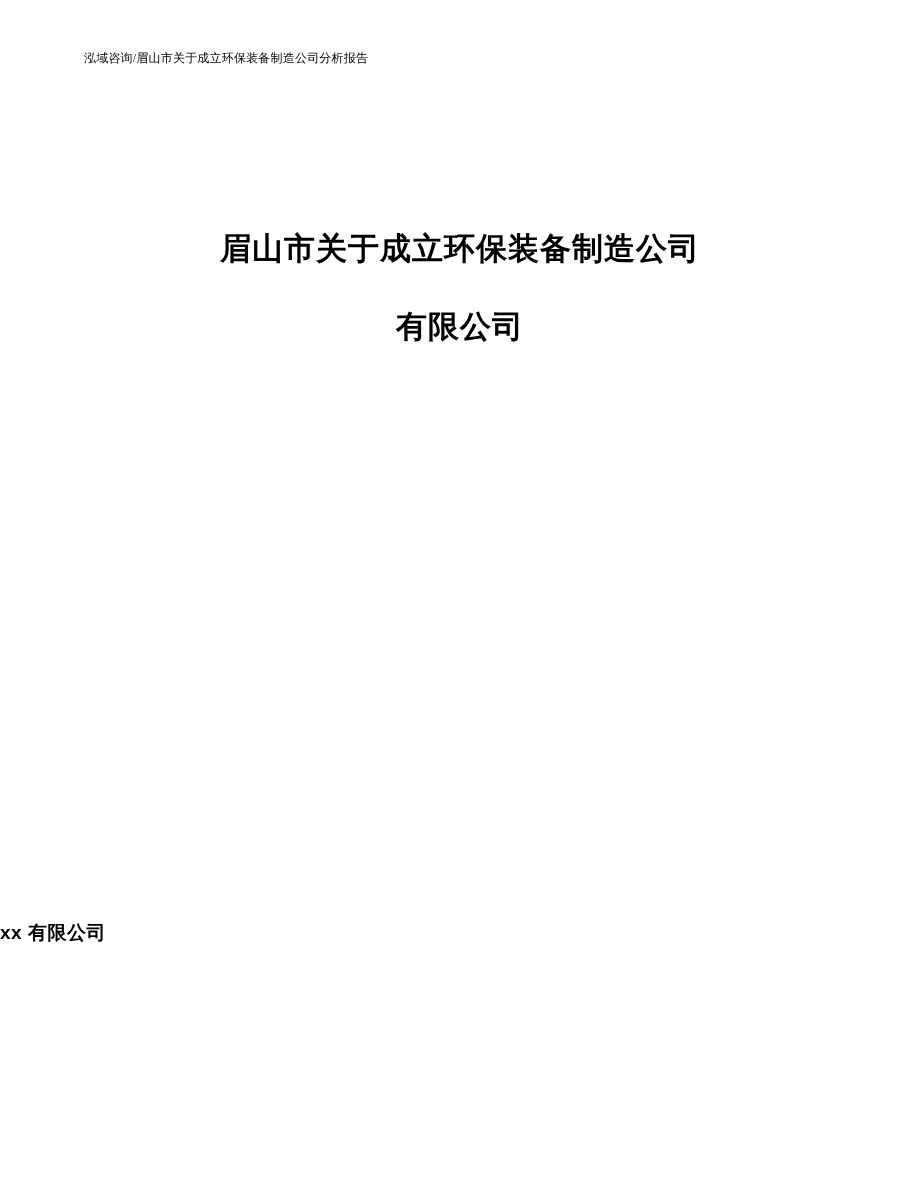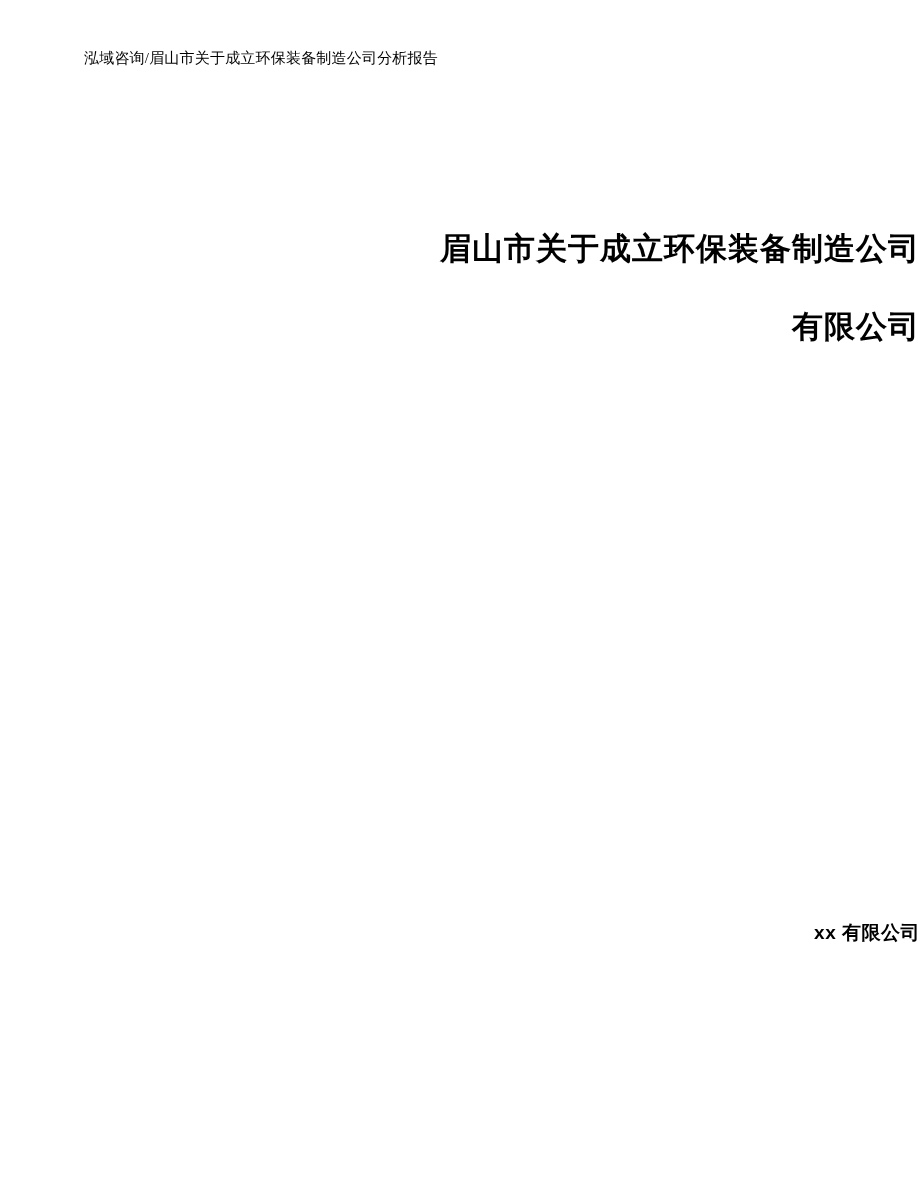--- a/index.html
+++ b/index.html
@@ -18,48 +18,48 @@
   .page {
     position: relative;
     width: 920px;
     height: 1191px;
     box-sizing: border-box;
   }
   .header-line {
     position: absolute;
     left: 84px;
     top: 48px;
-    font-size: 15px;
+    font-size: 12px;
     line-height: 20px;
     letter-spacing: 0.2px;
     color: #000000;
     font-family: Liberation Serif, serif;
     white-space: nowrap;
   }
   .title-block {
     position: absolute;
     left: 0;
     top: 210px;
     width: 920px;
-    text-align: right;
+    text-align: center;
   }
   .title-line {
     font-size: 31px;
     font-weight: bold;
     line-height: 78px;
     letter-spacing: 1px;
     color: #000000;
     font-family: "Liberation Sans", sans-serif;
   }
   .publisher {
     position: absolute;
     left: 0;
     top: 920px;
     width: 920px;
-    text-align: right;
+    text-align: left;
     font-size: 19px;
     font-weight: bold;
     letter-spacing: 0.5px;
     color: #000000;
     font-family: "Liberation Sans", sans-serif;
   }
 </style>
 </head>
 <body>
 

